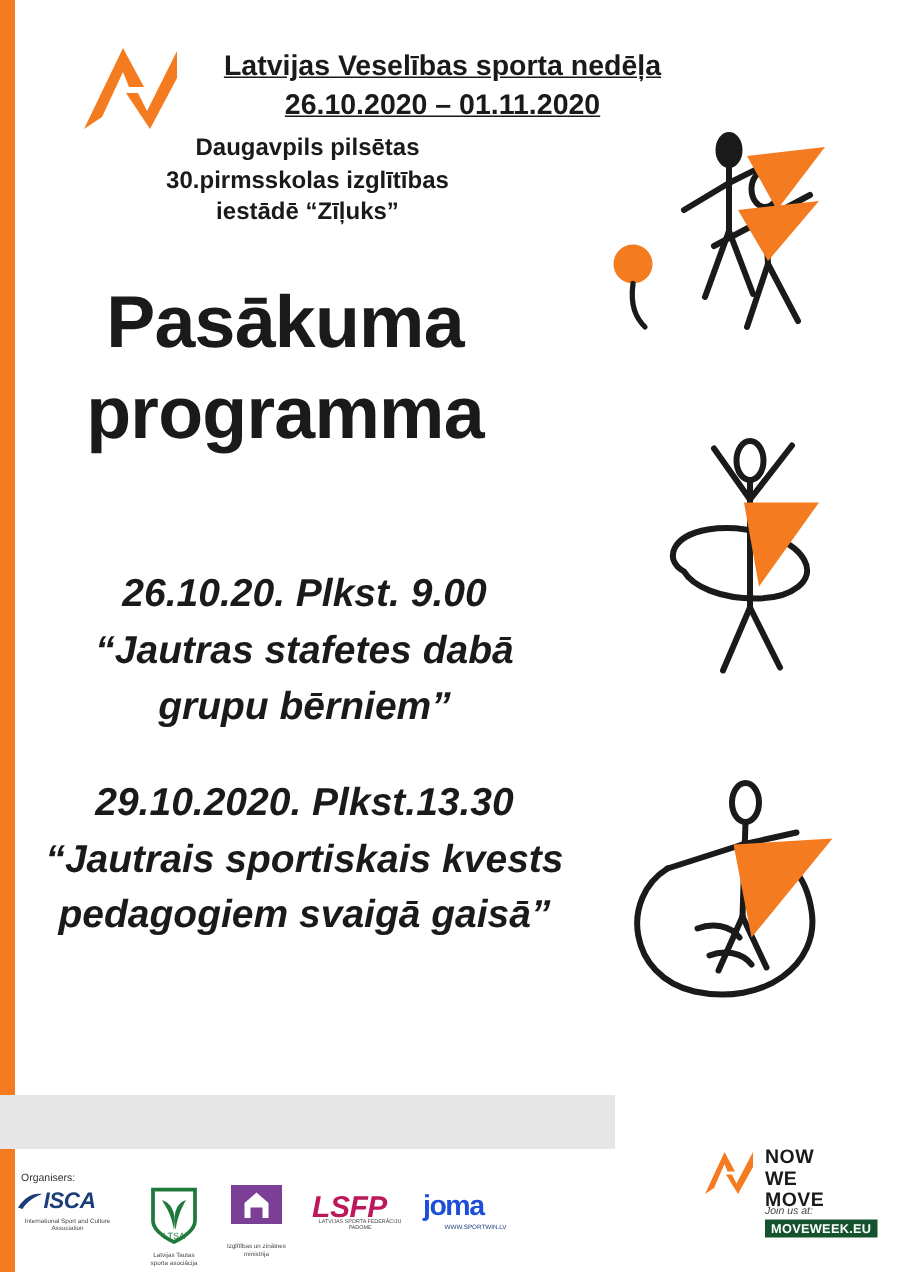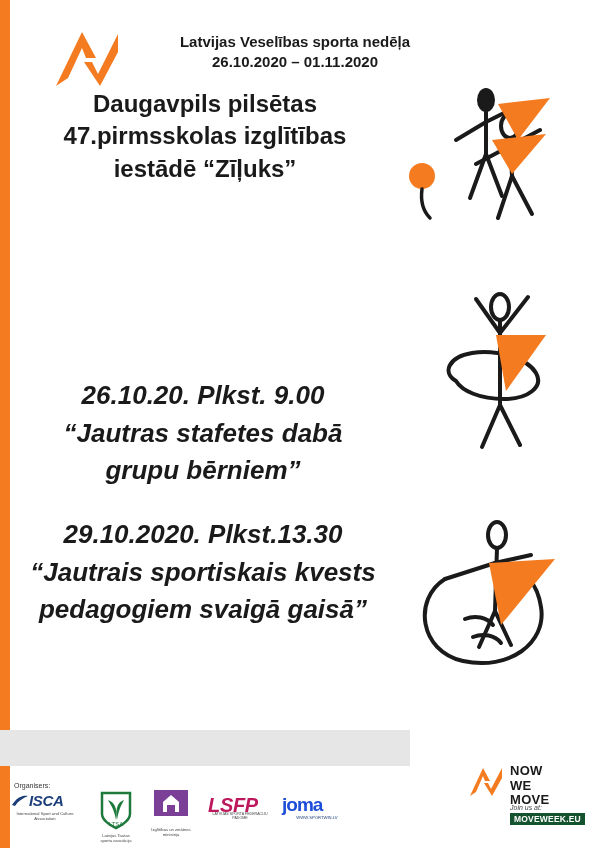--- a/index.html
+++ b/index.html
@@ -33,33 +33,34 @@
     position: absolute;
     left: 52px; top: 28px;
     width: 70px; height: 62px;
   }
   .header-text {
     position: absolute;
     left: 140px; top: 32px;
     width: 310px;
     text-align: center;
     font-weight: bold;
-    font-size: 15px;
+    font-size: 19px;
     color: #1a1a1a;
     line-height: 1.35;
+    text-decoration: underline;
   }
 
   
   .sub-title {
     position: absolute;
     left: 20px; top: 88px;
     width: 370px;
     text-align: center;
     font-weight: bold;
-    font-size: 24px;
+    font-size: 16px;
     color: #1a1a1a;
     line-height: 1.35;
   }
   .main-title {
     position: absolute;
     left: 10px; top: 185px;
     width: 360px;
     text-align: center;
     font-weight: bold;
     font-size: 49px;
@@ -208,24 +209,28 @@
     </svg>
   </div>
 
   <div class="header-text">
     <div>Latvijas Veselības sporta nedēļa</div>
     <div>26.10.2020 – 01.11.2020</div>
   </div>
 
   <div class="sub-title">
     <div>Daugavpils pilsētas</div>
-    <div>47.pirmsskolas izglītības</div>
+    <div>30.pirmsskolas izglītības</div>
     <div>iestādē “Zīļuks”</div>
   </div>
 
+  <div class="main-title">
+    <div>Pasākuma</div>
+    <div>programma</div>
+  </div>
 
   <div class="event event-1">
     <span class="when">26.10.20. Plkst. 9.00</span>
     <span class="what">“Jautras stafetes dabā</span>
     <span class="what">grupu bērniem”</span>
   </div>
 
   <div class="event event-2">
     <span class="when">29.10.2020. Plkst.13.30</span>
     <span class="what">“Jautrais sportiskais kvests</span>

